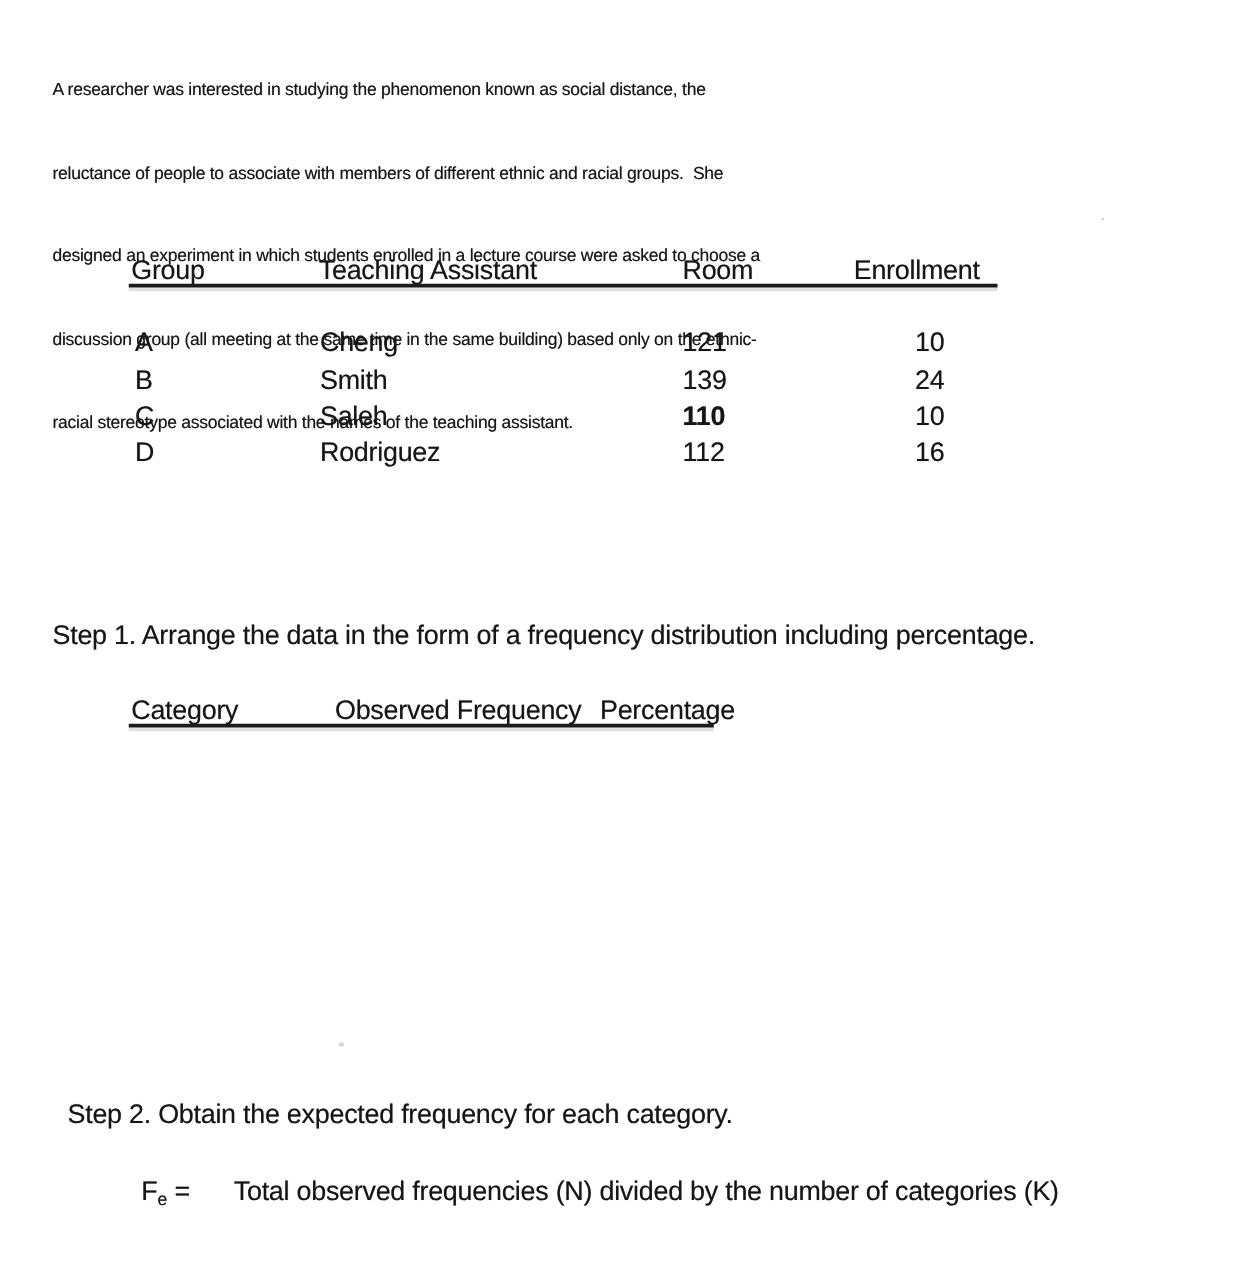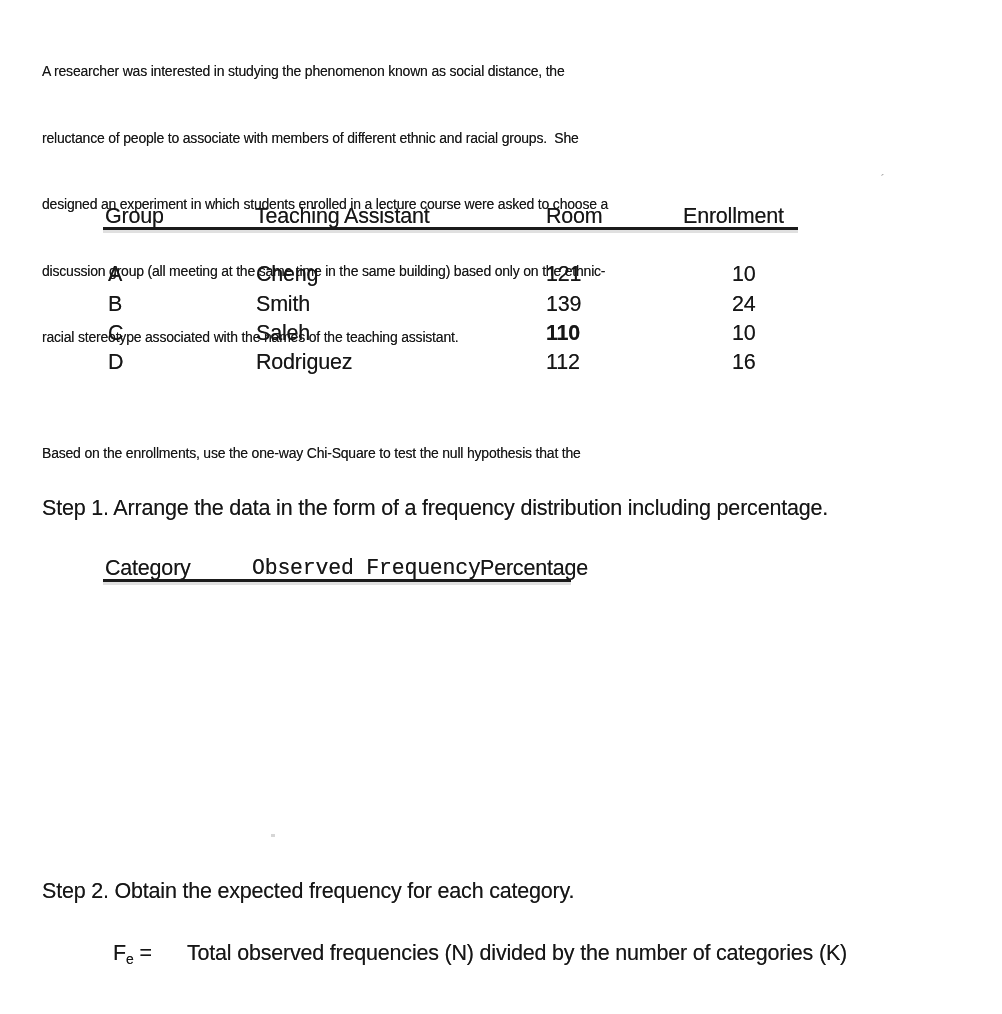--- a/index.html
+++ b/index.html
@@ -97,34 +97,33 @@
 
     <div>
       <div class="txt" style="left:108px; top:347px;">D</div>
       <div class="txt" style="left:256px; top:347px;">Rodriguez</div>
       <div class="txt" style="left:546px; top:347px;">112</div>
       <div class="txt" style="left:732px; top:347px;">16</div>
     </div>
   </div>
 
   <div class="block" style="left:42px; top:402px;">
-    <div class="line">Based on the enrollments, use the one-way Chi-Square to test the null hypothesis that the</div>
   </div>
 
   <div class="txt" style="left:42px; top:493px;">Step 1. Arrange the data in the form of a frequency distribution including percentage.</div>
 
   <div>
     <div class="txt" style="left:105px; top:553px;">Category</div>
-    <div class="txt" style="left:252px; top:553px;font-family:Liberation Mono, monospace;">Observed Frequency</div>
+    <div class="txt" style="left:268px; top:553px;">Observed Frequency</div>
     <div class="txt" style="left:480px; top:553px;">Percentage</div>
     <div class="rule" style="left:103px; top:579px; width:468px;"></div>
   </div>
 
   <div class="artifact" style="left:271px; top:834px; width:4px; height:3px; background:#b5b5b5; opacity:0.55;"></div>
 
-  <div class="txt" style="left:42px; top:876px;">Step 2. Obtain the expected frequency for each category.</div>
+  <div class="txt" style="left:54px; top:876px;">Step 2. Obtain the expected frequency for each category.</div>
 
   <div>
     <div class="txt" style="left:113px; top:938px;"><span>F</span><sub class="fsub">e</sub><span> =</span></div>
     <div class="txt" style="left:187px; top:938px;">Total observed frequencies (N) divided by the number of categories (K)</div>
   </div>
 
 </div>
 
 </body></html>

